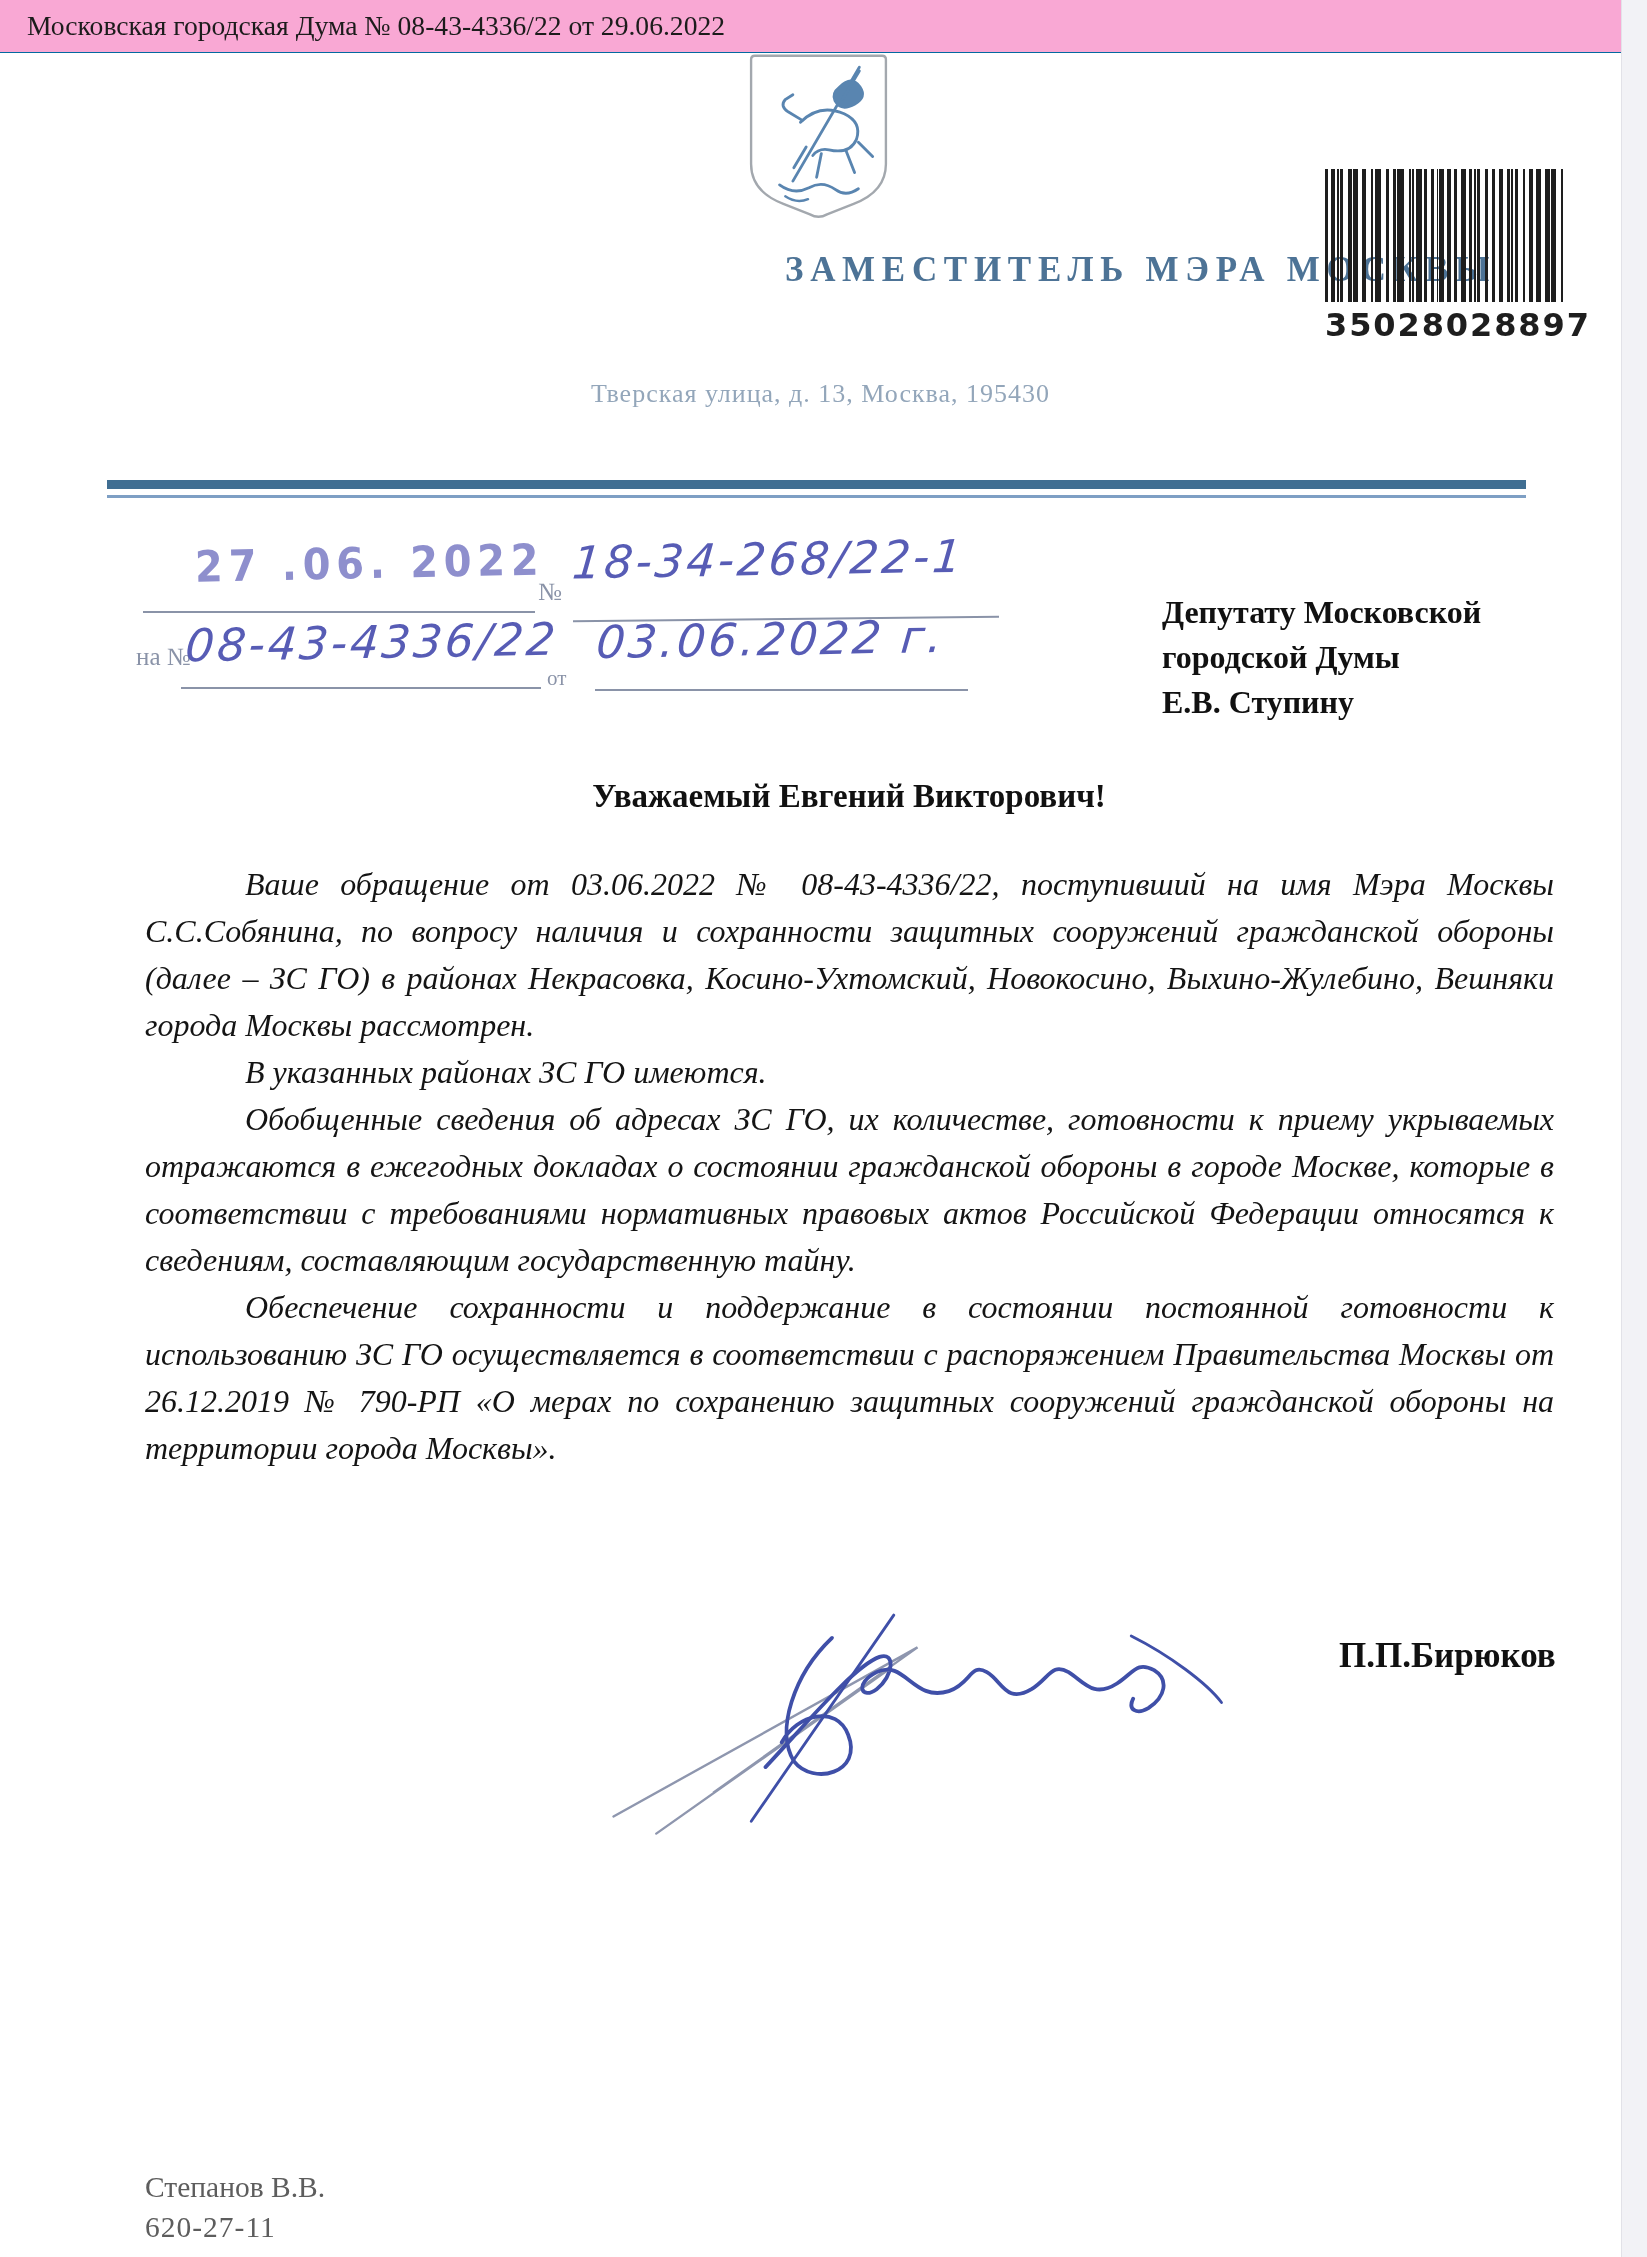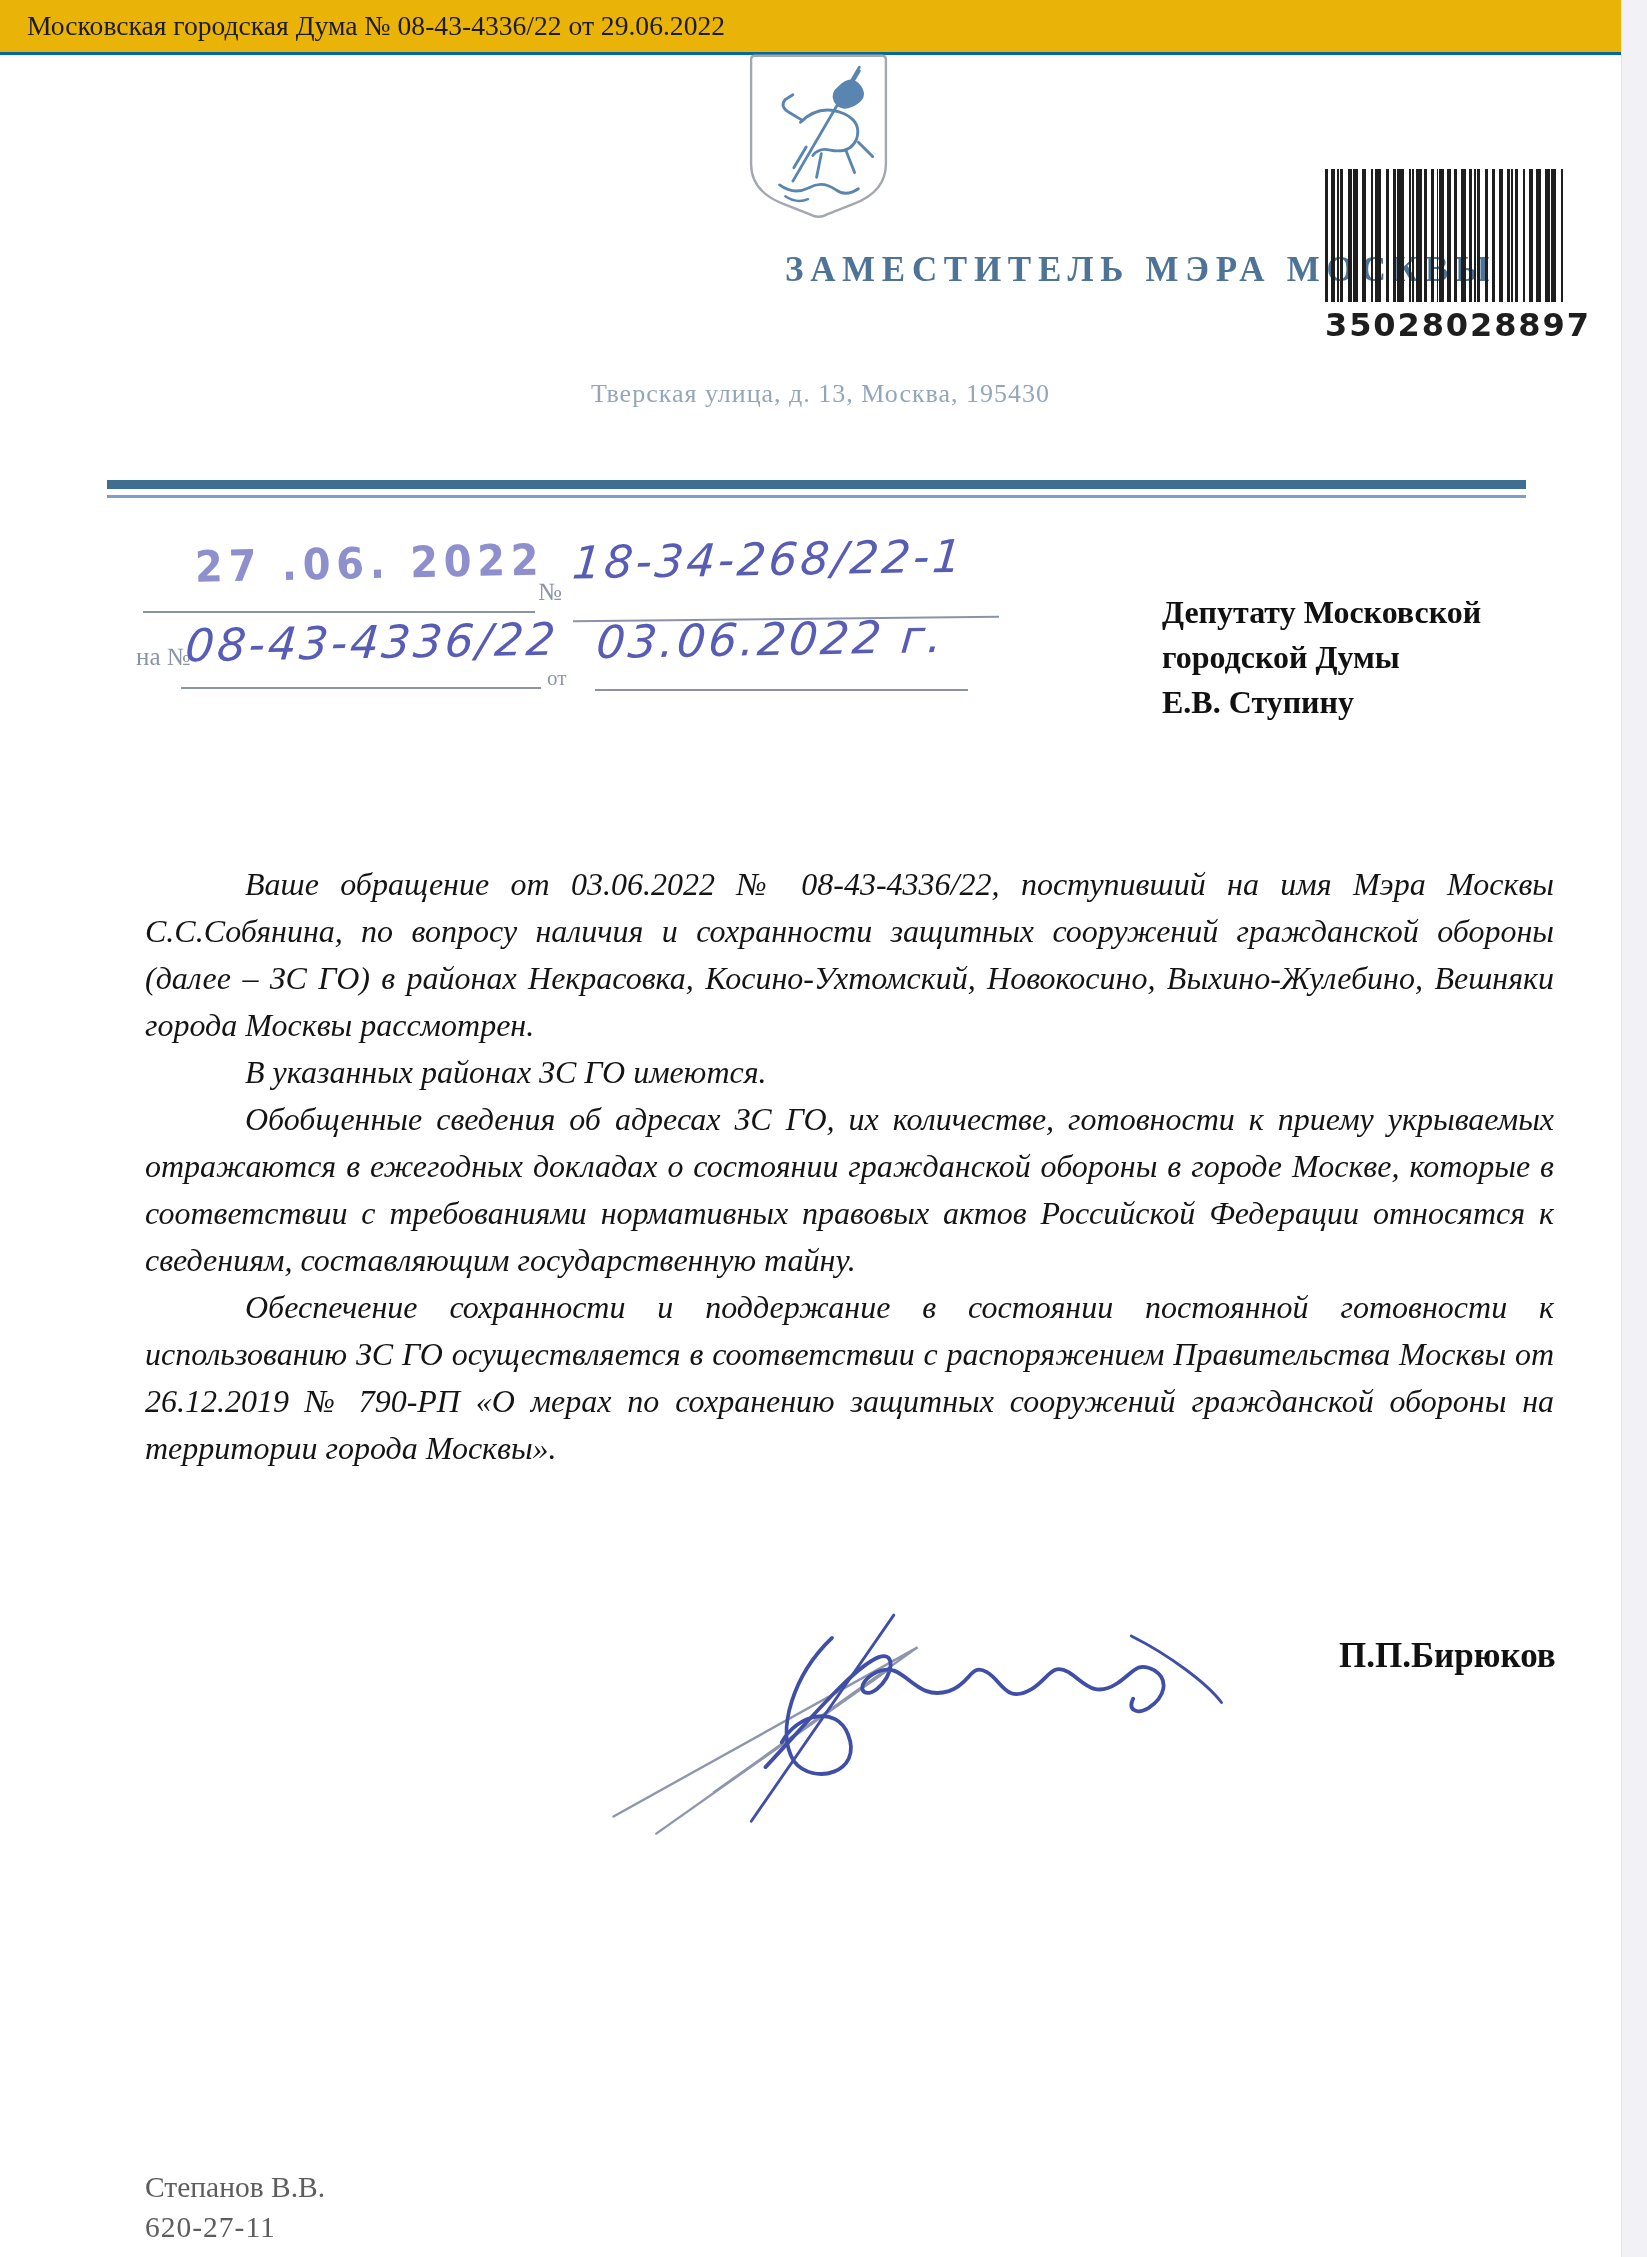--- a/index.html
+++ b/index.html
@@ -3,21 +3,21 @@
 <meta charset="utf-8">
 <style>
   html,body { margin:0; padding:0; background:#ffffff; }
   .page {
     position:relative; width:1647px; height:2258px; background:#ffffff;
     font-family:"Liberation Serif", serif; overflow:hidden;
   }
   
   .top-bar {
     position:absolute; left:0; top:0; width:1623px; height:52px;
-    background:#eab308; border-bottom:3px solid #0369a1;
+    background:#f9a8d4; border-bottom:1px solid #0369a1;
     display:flex; align-items:center;
   }
   .top-bar-text { margin-left:27px; font-size:27.6px; color:#1c1c1c; }
   .right-strip {
     position:absolute; right:0; top:0; width:25px; height:2258px;
     background:#f2f2f6; border-left:1px solid #e2e2e8;
   }
   
   .emblem { position:absolute; left:747px; top:52px; width:143px; height:169px; }
   .lh-title {
@@ -140,20 +140,21 @@
   <div class="u-line u2"></div>
   <div class="u-line u3"></div>
   <div class="u-line u4"></div>
 
   <div class="recipient">
     <div>Депутату Московской</div>
     <div>городской Думы</div>
     <div>Е.В. Ступину</div>
   </div>
 
+  <div class="salutation">Уважаемый Евгений Викторович!</div>
 
   <div class="body-text">
     <p>Ваше обращение от 03.06.2022 № 08-43-4336/22, поступивший на имя Мэра Москвы С.С.Собянина, по вопросу наличия и сохранности защитных сооружений гражданской обороны (далее – ЗС ГО) в районах Некрасовка, Косино-Ухтомский, Новокосино, Выхино-Жулебино, Вешняки города Москвы рассмотрен.</p>
     <p>В указанных районах ЗС ГО имеются.</p>
     <p>Обобщенные сведения об адресах ЗС ГО, их количестве, готовности к приему укрываемых отражаются в ежегодных докладах о состоянии гражданской обороны в городе Москве, которые в соответствии с требованиями нормативных правовых актов Российской Федерации относятся к сведениям, составляющим государственную тайну.</p>
     <p>Обеспечение сохранности и поддержание в состоянии постоянной готовности к использованию ЗС ГО осуществляется в соответствии с распоряжением Правительства Москвы от 26.12.2019 № 790-РП «О мерах по сохранению защитных сооружений гражданской обороны на территории города Москвы».</p>
   </div>
 
   <div class="signature-svg">
     <svg width="675" height="266" viewBox="0 0 710 280" xmlns="http://www.w3.org/2000/svg">

